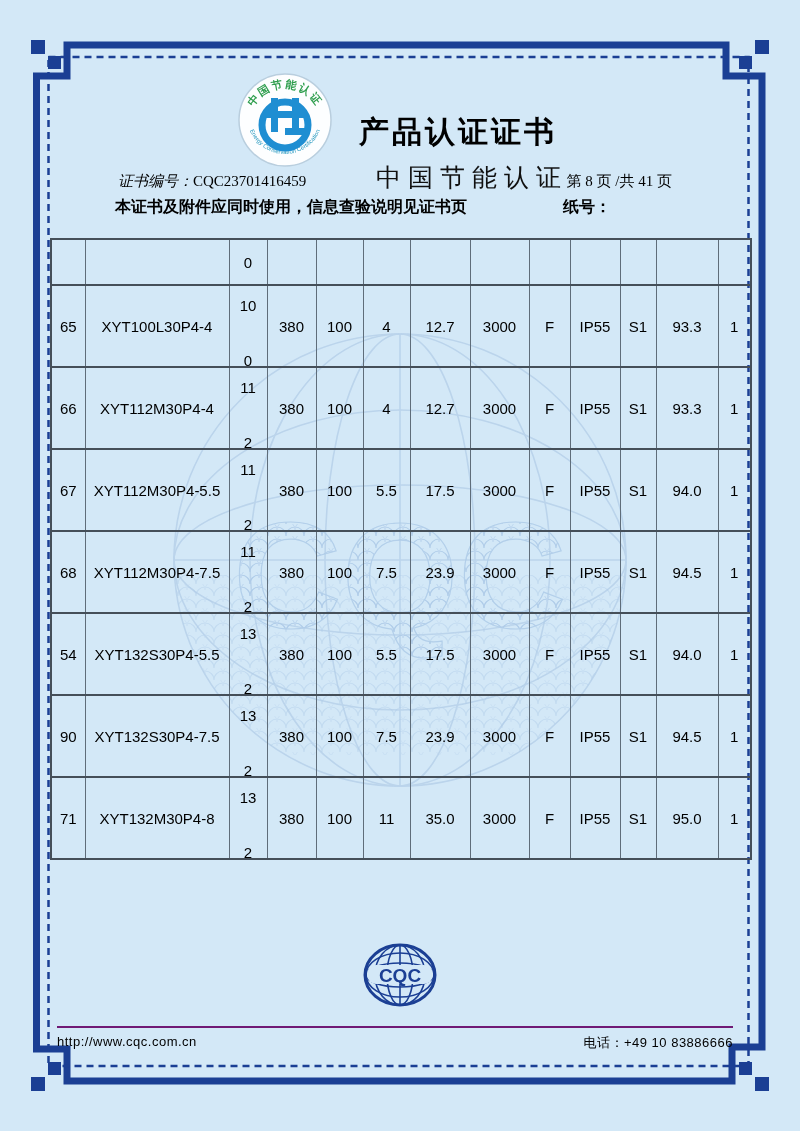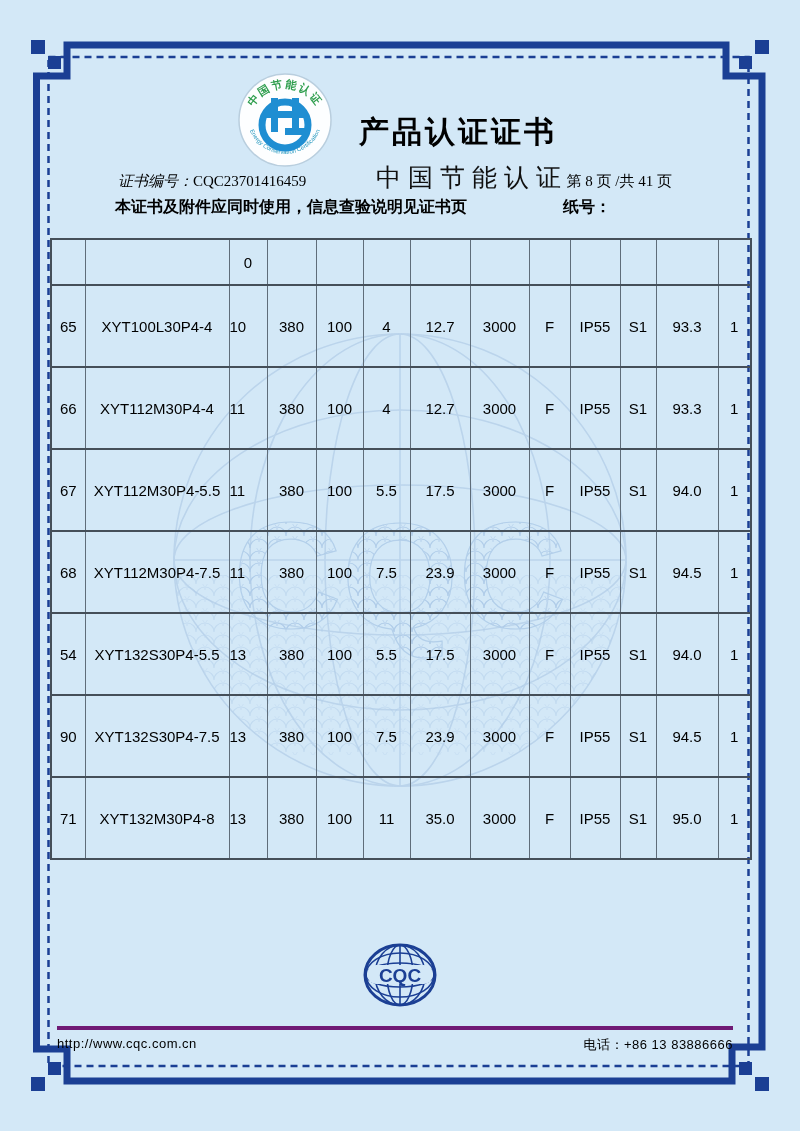--- a/index.html
+++ b/index.html
@@ -30,30 +30,30 @@
     border:2px solid #454f59;
   }
   table.spec td{
     border-left:1px solid #5f6d7a;border-right:1px solid #5f6d7a;
     border-top:2px solid #454f59;border-bottom:2px solid #454f59;
     text-align:center;vertical-align:middle;padding:0;overflow:hidden;
   }
   tr.partial td{height:44px;}
   tr.data td{height:80px;}
   td.model{text-align:left;padding-left:7px;}
-  .stack{display:flex;flex-direction:row;justify-content:space-between;height:58px;align-items:center;gap:38px;}
+  .stack{display:flex;flex-direction:column;justify-content:space-between;height:58px;align-items:center;gap:38px;}
   
   .footer{
     position:absolute;top:941px;left:0;width:800px;
     display:flex;align-items:center;justify-content:center;gap:15px;
   }
   .org-name{font-size:31px;letter-spacing:5px;color:#0b0b0b;white-space:nowrap;}
   .bottom-bar{
     position:absolute;top:1026px;left:57px;width:676px;
-    border-top:4px solid #701a75;padding-top:6px;
+    border-top:2px solid #701a75;padding-top:6px;
     display:flex;justify-content:space-between;
     font-size:13px;letter-spacing:.5px;white-space:nowrap;
   }
 </style>
 </head>
 <body>
 
 <div class="page">
 
   <svg class="abs" style="left:160px;top:320px;" width="480" height="480" viewBox="0 0 480 480">
@@ -324,16 +324,16 @@
         <line x1="39" y1="4" x2="39" y2="64"></line>
       </g>
       <rect x="6" y="24" width="66" height="19" rx="9" fill="#d3e8f7"></rect>
       <ellipse cx="39" cy="34" rx="35" ry="30" fill="none" stroke="#1b3f94" stroke-width="3"></ellipse>
       <text x="39" y="41" text-anchor="middle" font-family="Liberation Sans, DejaVu Sans, sans-serif" font-size="19" font-weight="bold" fill="#1b3f94">CQC</text>
     </svg>
   </div>
 
   <div class="bottom-bar">
     <span>http://www.cqc.com.cn</span>
-    <span>电话：+86 13 83886666</span>
+    <span>电话：+49 10 83886666</span>
   </div>
 
 </div>
 
 </body></html>

